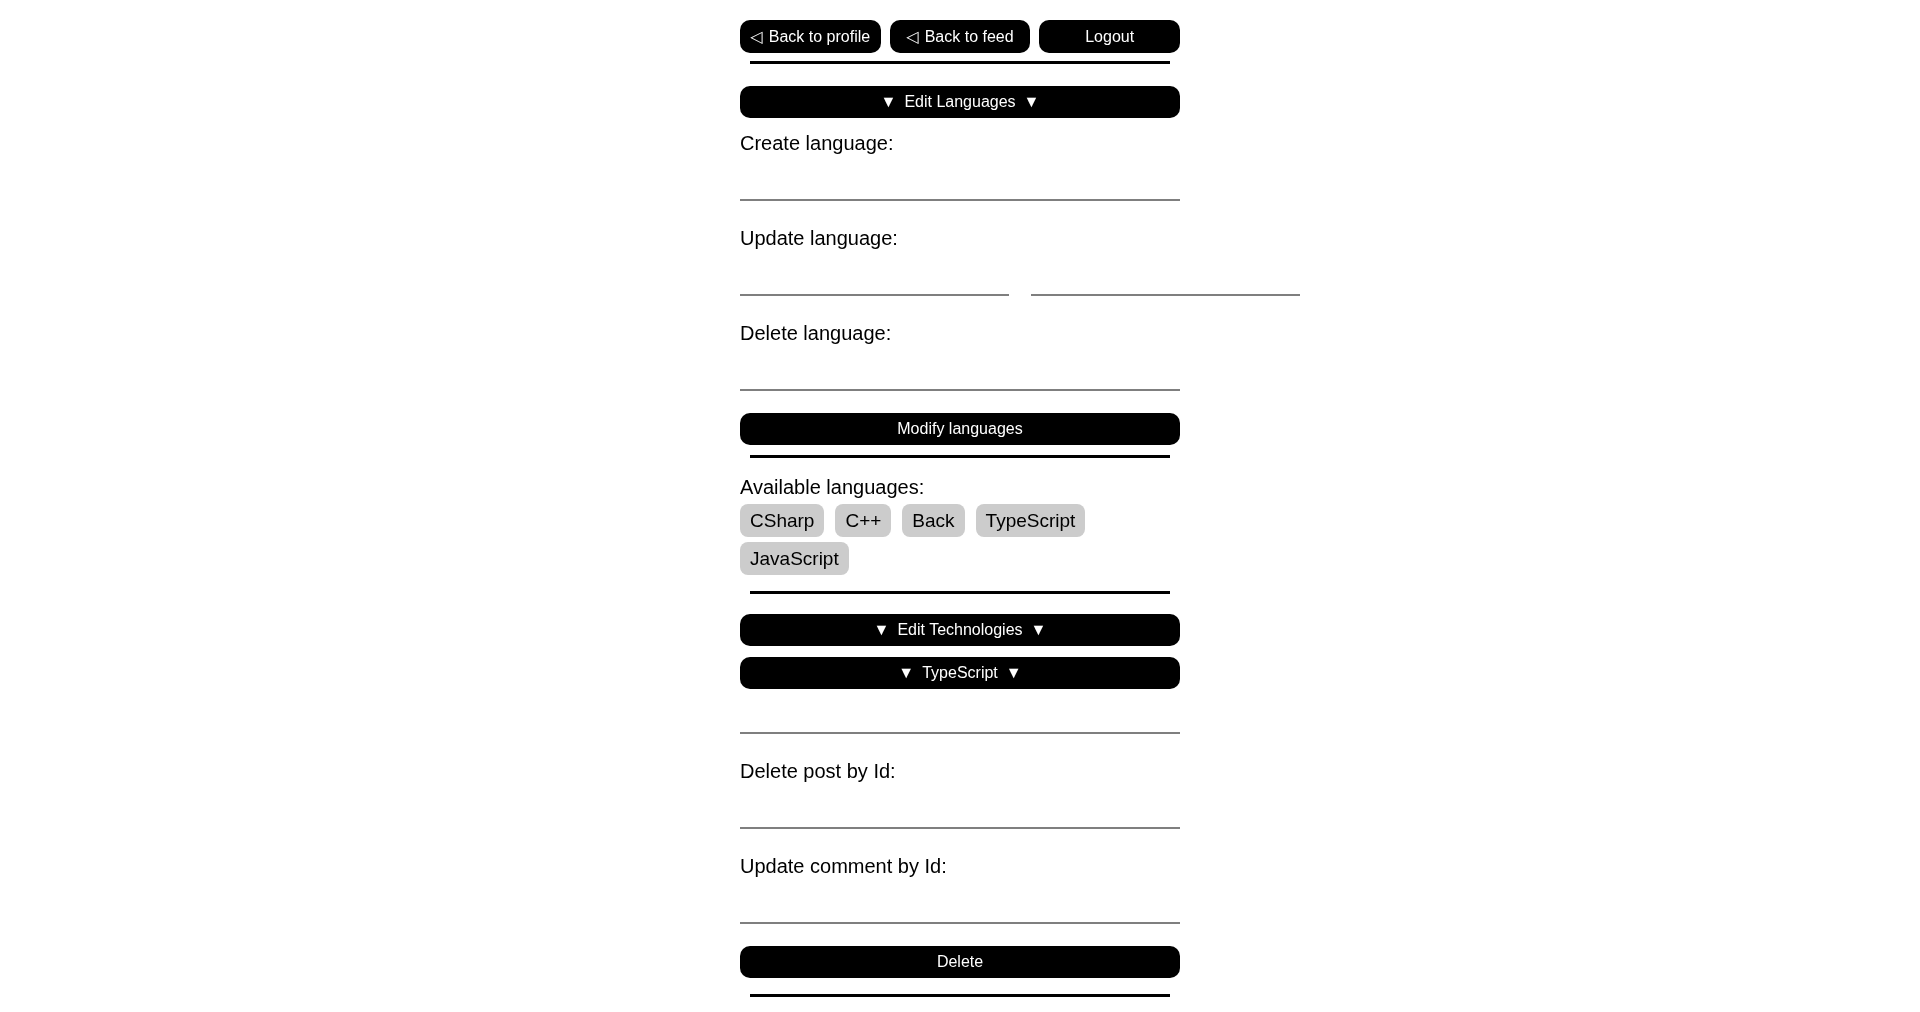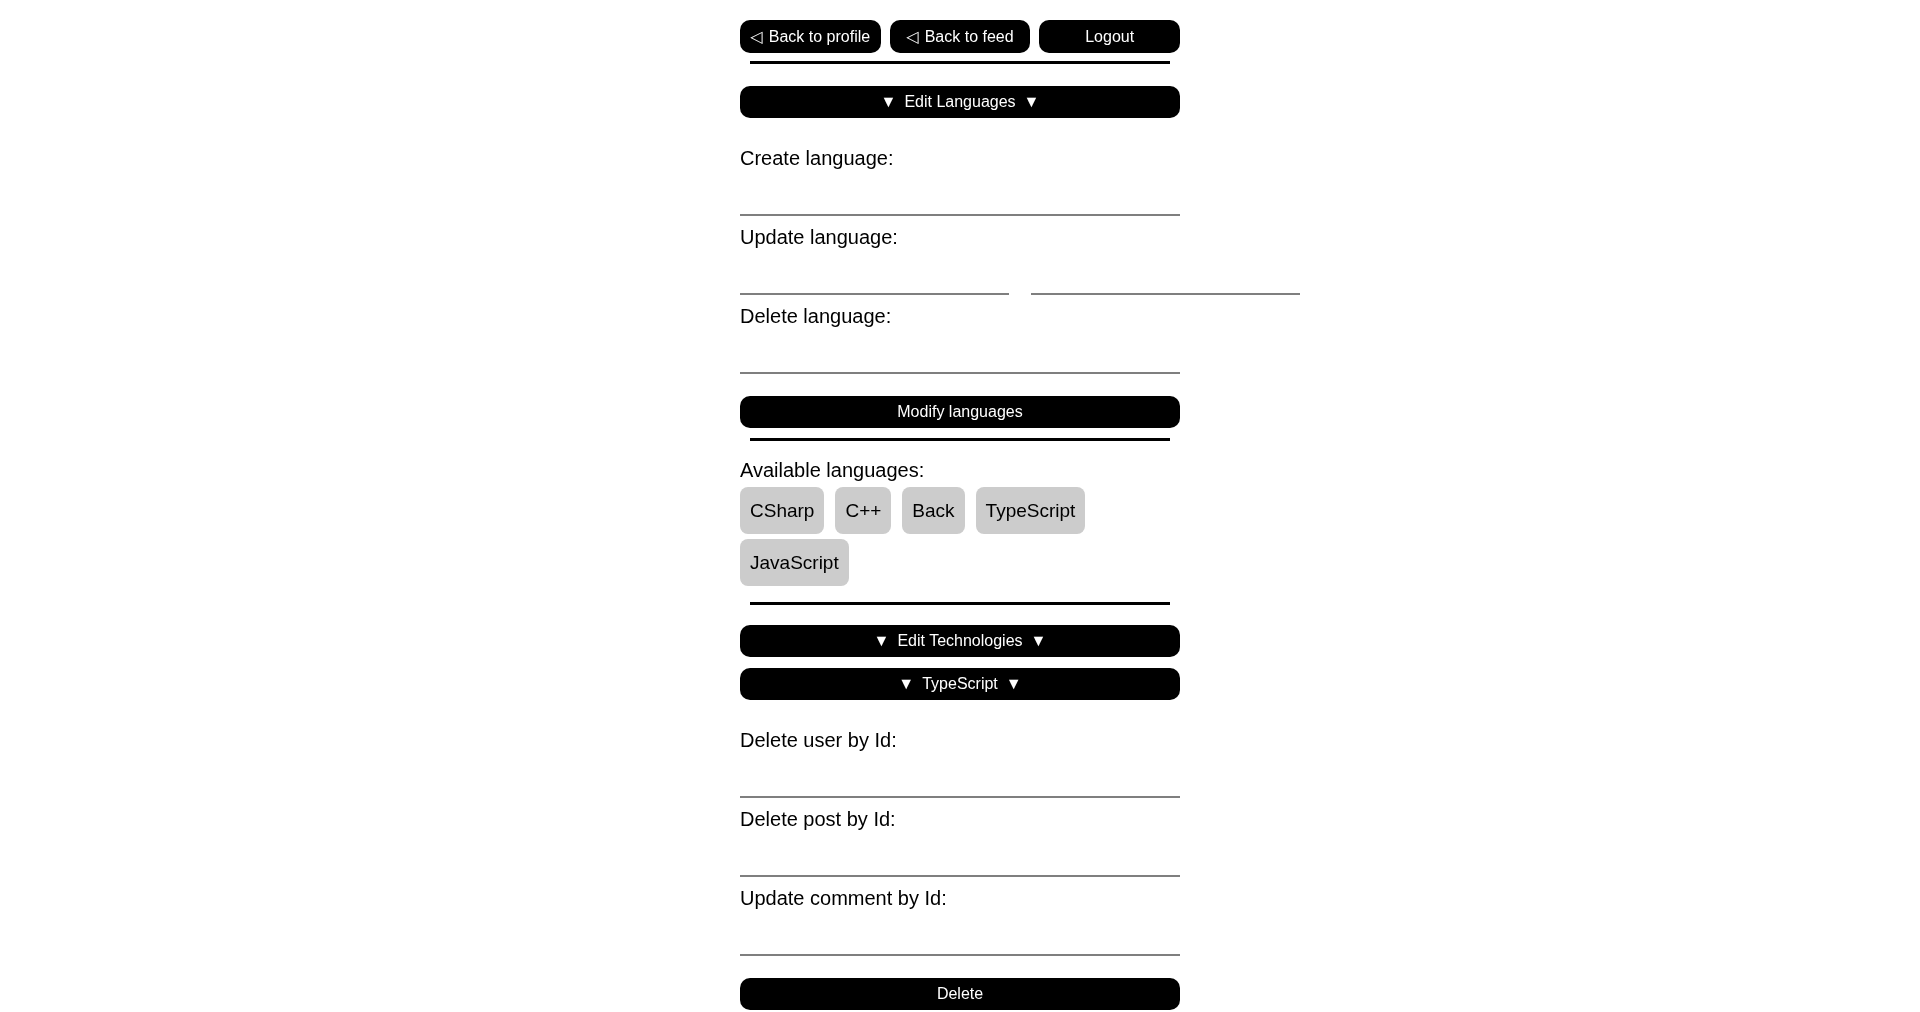--- a/index.html
+++ b/index.html
@@ -38,31 +38,31 @@
     border: none; border-bottom: 2px solid #7f7f7f;
     background: transparent; outline: none;
     font-size: 20px; font-family: inherit; padding: 0 2px;
   }
   .two-inputs { display: flex; gap: 22px; }
   .two-inputs .line-input { flex: 1; width: auto; }
 
   .chips { display: flex; flex-wrap: wrap; column-gap: 11px; row-gap: 5px; }
   .chip {
     display: inline-block; background: #cccccc; color: #000;
-    border-radius: 8px; padding: 12px 10px; font-size: 19px; line-height: 23px;
+    border-radius: 8px; padding: 5px 10px; font-size: 19px; line-height: 23px;
     cursor: pointer;
   }
 
   .mt-4  { margin-top: 4px; }
   .mt-8  { margin-top: 8px; }
   .mt-10 { margin-top: 10px; }
   .mt-11 { margin-top: 11px; }
   .mt-12 { margin-top: 16px; }
-  .mt-14 { margin-top: 8px; }
-  .mt-16 { margin-top: 27px; }
+  .mt-14 { margin-top: 24px; }
+  .mt-16 { margin-top: 12px; }
   .mt-20 { margin-top: 20px; }
   .mt-22 { margin-top: 22px; }
 </style>
 </head>
 <body>
 
 <div class="container">
 
   <div class="btn-row">
     <button class="pill-btn">
@@ -120,21 +120,20 @@
     <span>Edit Technologies</span>
     <span>▼</span>
   </button>
 
   <button class="bar-btn mt-11">
     <span>▼</span>
     <span>TypeScript</span>
     <span>▼</span>
   </button>
 
-  <label class="field-label mt-16">Delete user by Id:</label>
   <input class="line-input" type="text" value="" style="">
 
   <label class="field-label mt-14">Delete post by Id:</label>
   <input class="line-input" type="text" value="" style="">
 
   <label class="field-label mt-14">Update comment by Id:</label>
   <input class="line-input" type="text" value="" style="">
 
   <button class="bar-btn mt-22">
     <span>Delete</span>

